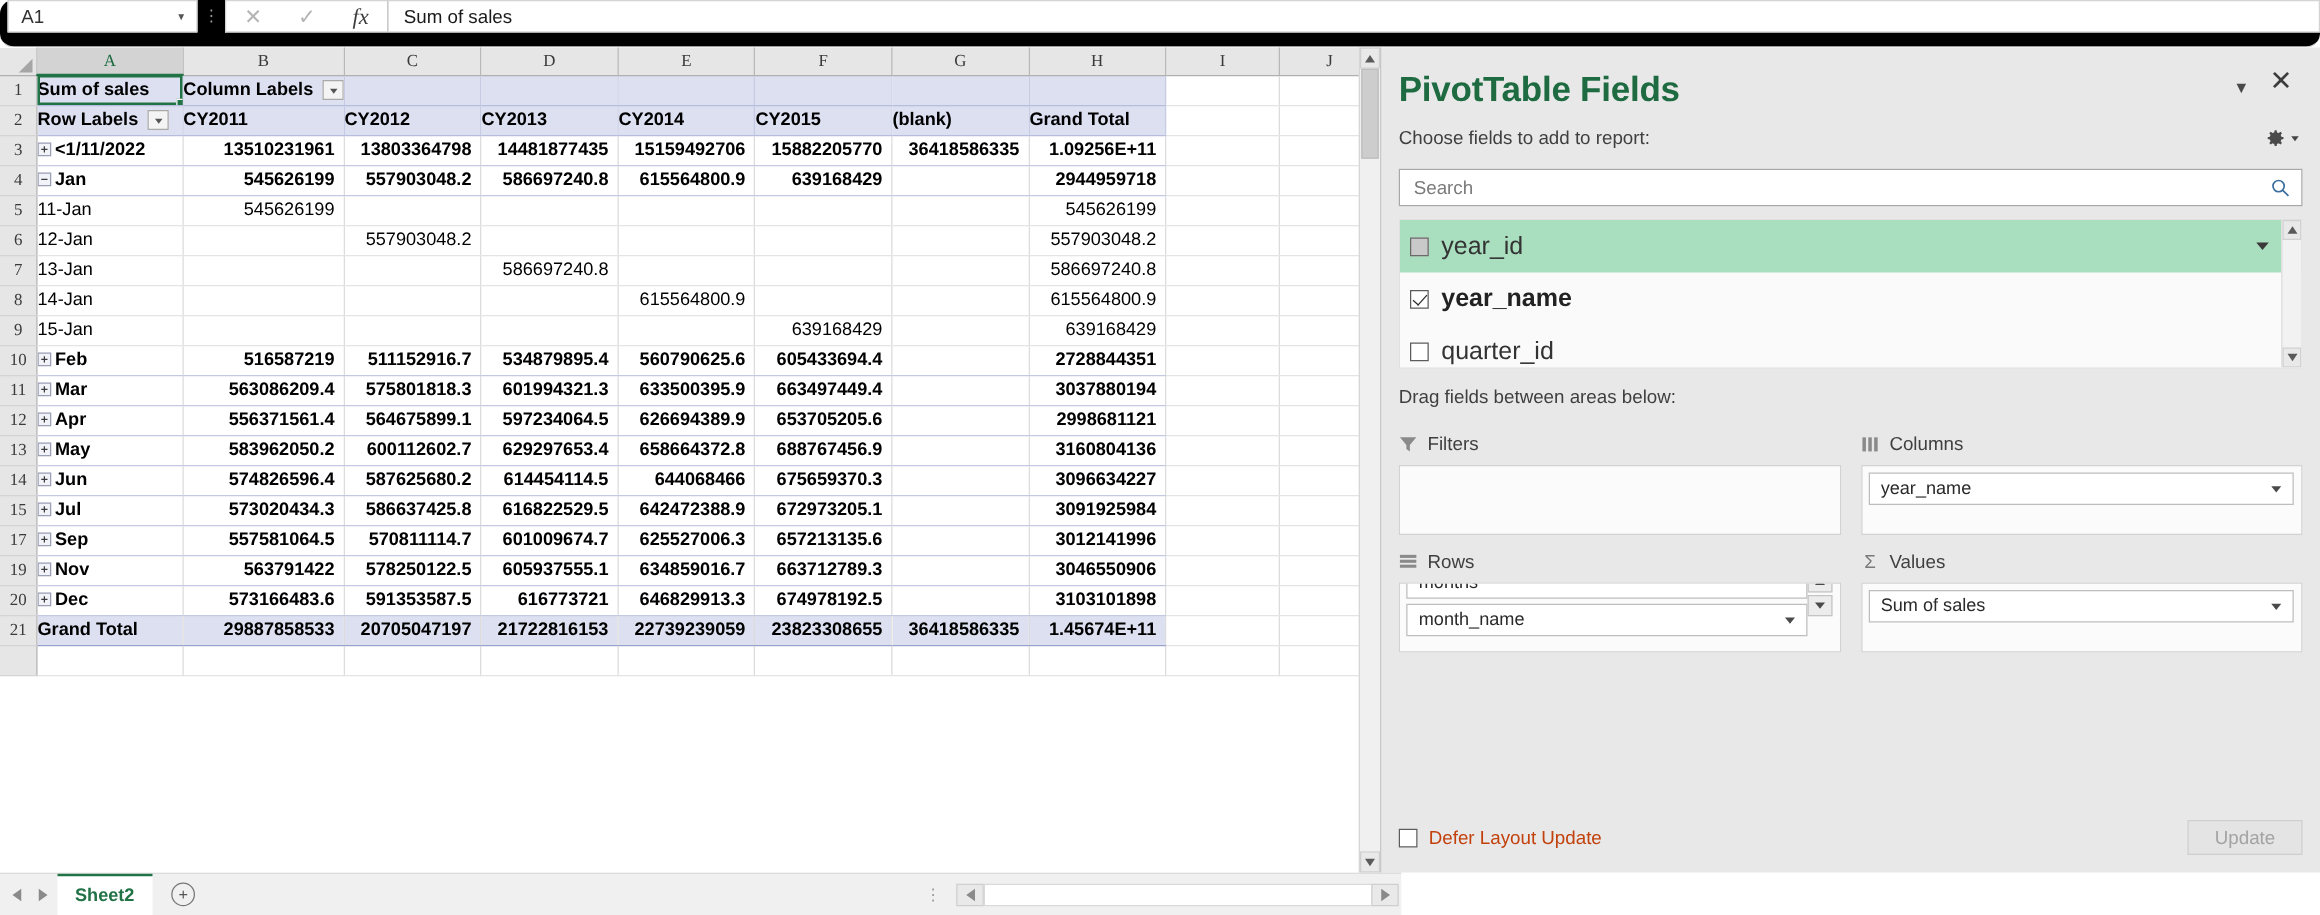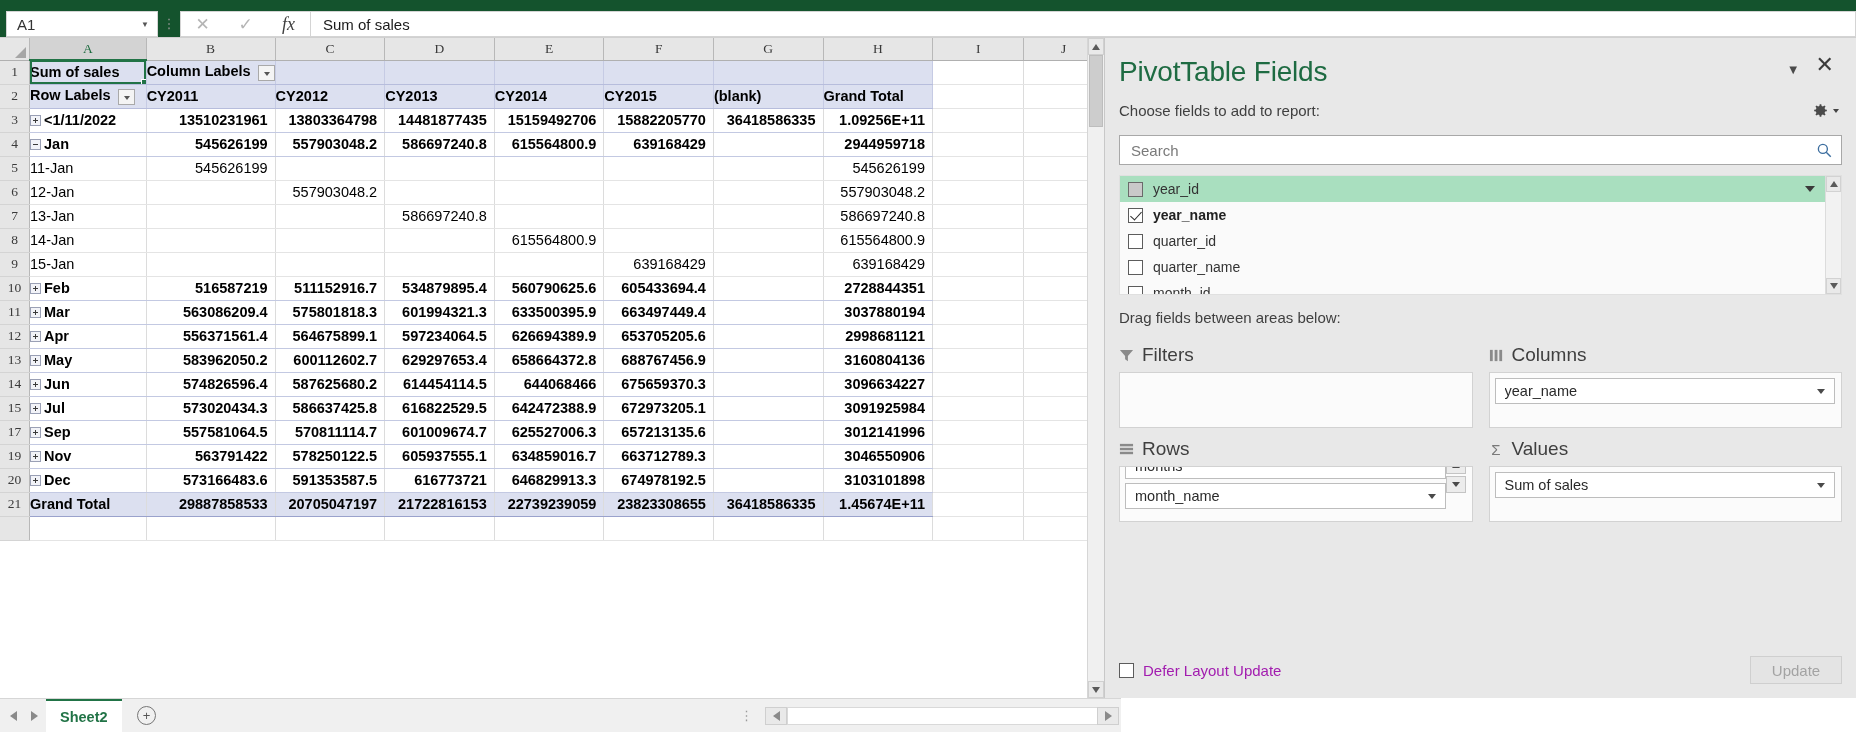--- a/index.html
+++ b/index.html
@@ -9,24 +9,25 @@
     font-family:"Liberation Sans", sans-serif;
     background:#ffffff;
     overflow:hidden;
     -webkit-font-smoothing:antialiased;
   }
   .app { position:relative; width:1856px; height:732px; display:flex; flex-direction:column; }
 
   
   .formula-bar {
     height:38px; min-height:38px;
-    background:#14532d;
-    display:flex; align-items:flex-end;
+    background:#000000;
+    display:flex; align-items:flex-start;
     border-bottom:1px solid #d0d0d0;
     padding:0 0 0 6px;
+    border-radius:11px;
   }
   .namebox {
     width:152px; height:26px;
     border:1px solid #d4d4d4; background:#fff;
     display:flex; align-items:center;
     padding:0 4px 0 10px;
     font-size:15px; color:#333;
   }
   .namebox .nb-text { flex:1; }
   .namebox .nb-arrow {
@@ -195,21 +196,21 @@
   .pivot-panel {
     width:752px; background:#e8e8e8;
     border-left:1px solid #c8c8c8;
     display:flex; flex-direction:column;
     position:relative;
   }
   .pp-header {
     display:flex; align-items:flex-start; padding:18px 14px 0 14px;
   }
   .pp-title {
-    flex:1; font-size:28px; color:#1e6b42; font-weight:400;
+    flex:1; font-size:28px; color:#1e6b42; font-weight:700;
     font-family:"Liberation Sans", sans-serif; letter-spacing:-0.2px;
   }
   .pp-hdr-btn { color:#5a5a5a; padding:6px 8px 0 8px; font-size:15px; }
   .pp-chev { font-size:13px; color:#4a4a4a; }
   .pp-close { font-size:22px; color:#3c3c3c; line-height:18px; padding-top:0; }
 
   .pp-choose {
     display:flex; align-items:center; padding:10px 14px 0 14px;
   }
   .pp-choose-label { flex:1; font-size:15px; color:#3f3f3f; }
@@ -232,22 +233,22 @@
   .pp-search input::placeholder { color:#7a7a7a; }
   .search-icon { width:18px; height:18px; color:#4a6b8a; }
 
   .pp-fieldlist {
     margin:10px 0 0 14px; position:relative;
     height:120px; background:#fafafa; border:1px solid #e0e0e0;
     width:calc(100% - 28px);
     overflow:hidden;
   }
   .field-row {
-    display:flex; align-items:center; height:26px;
-    padding-left:8px; font-size:14px; color:#333;
+    display:flex; align-items:center; height:42px;
+    padding-left:8px; font-size:20px; color:#333;
   }
   .field-row.hl { background:#a9dfbf; }
   .field-row.checked { font-weight:bold; color:#222; }
   .fchk {
     width:15px; height:15px; border:1.4px solid #5c5c5c; background:#fff;
     margin-right:10px; position:relative; flex:none;
   }
   .fchk.grayed { background:#c9c9c9; border-color:#6a6a6a; }
   .fchk.on::after {
     content:""; position:absolute; left:4px; top:0px;
@@ -259,21 +260,21 @@
     background:#f2f2f2; border-left:1px solid #dcdcdc;
     display:flex; flex-direction:column; justify-content:space-between;
   }
   .fs-btn { height:16px; background:#e9e9e9; border:1px solid #d2d2d2; display:flex; align-items:center; justify-content:center; }
 
   .pp-drag-label { padding:14px 14px 0 14px; font-size:15px; color:#3f3f3f; }
 
   .areas { padding:8px 14px 0 14px; display:grid; grid-template-columns:1fr 1fr; gap:0 16px; }
   .area-block { padding-top:10px; }
   .area-head { display:flex; align-items:center; gap:8px; height:22px; }
-  .area-title { font-size:19px; color:#3f3f3f; }
+  .area-title { font-size:15px; color:#3f3f3f; }
   .area-icon { width:15px; height:15px; color:#8a8a8a; flex:none; }
   .area-box {
     margin-top:6px; height:56px; background:#fbfbfb; border:1px solid #d2d2d2;
     padding:5px 4px 0 5px; position:relative;
   }
   .area-box.rows-box { padding-top:0; overflow:hidden; }
   .field-pill {
     height:26px; background:#fff; border:1px solid #bdbdbd;
     display:flex; align-items:center; padding:0 2px 0 9px;
     font-size:14.5px; color:#2a2a2a;
@@ -302,21 +303,21 @@
     height:17px; background:#ececec; border:1px solid #c4c4c4;
     display:flex; align-items:center; justify-content:center;
   }
   .spin-up { border-style:solid; border-width:0 4px 5px 4px; border-color:transparent transparent #4a4a4a transparent; }
   .spin-dn { border-style:solid; border-width:5px 4px 0 4px; border-color:#4a4a4a transparent transparent transparent; }
 
   .pp-footer {
     margin-top:auto; display:flex; align-items:center;
     padding:0 14px 14px 14px;
   }
-  .defer { display:flex; align-items:center; gap:9px; flex:1; font-size:15px; color:#a21caf; }
+  .defer { display:flex; align-items:center; gap:9px; flex:1; font-size:15px; color:#c2410c; }
   .defer-chk { width:15px; height:15px; border:1.4px solid #5c5c5c; background:#fff; }
   .update-btn {
     width:92px; height:28px; background:#e4e4e4; border:1px solid #cfcfcf;
     display:flex; align-items:center; justify-content:center;
     font-size:15px; color:#a3a3a3;
   }
 </style>
 </head>
 <body>
 

